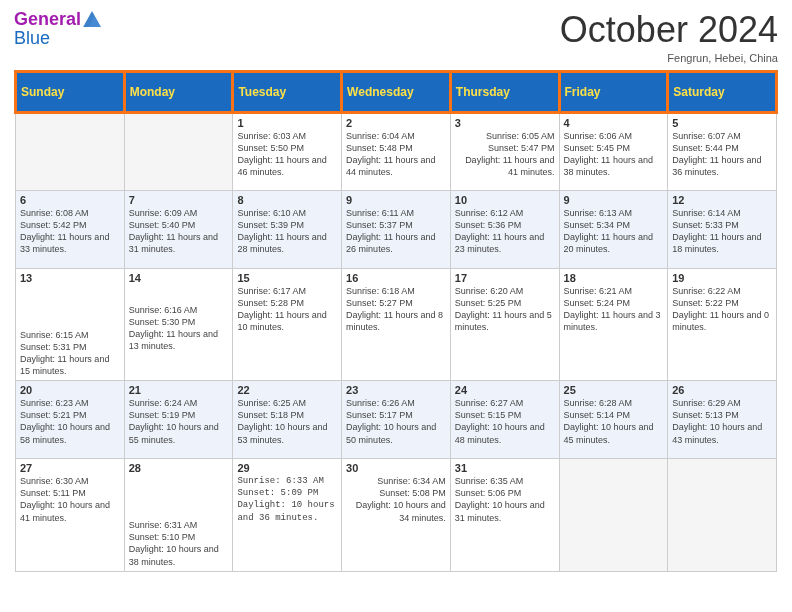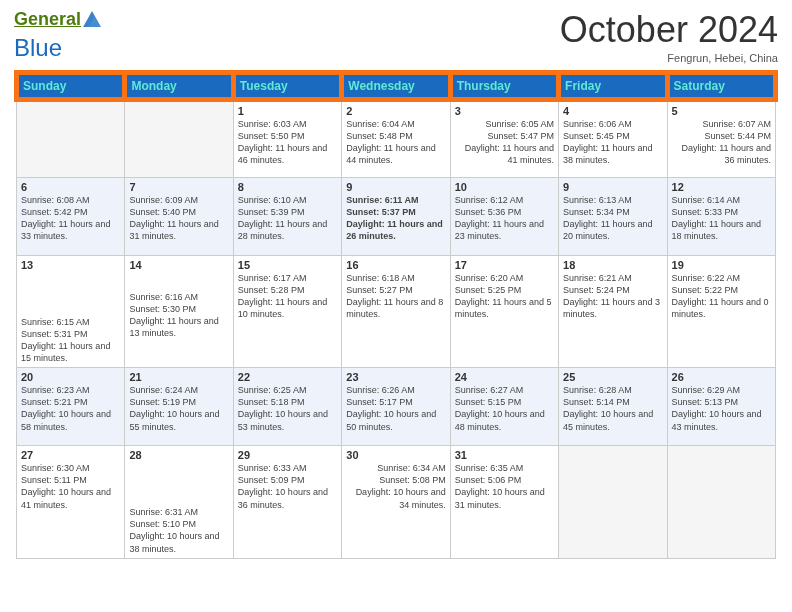--- a/index.html
+++ b/index.html
@@ -28,22 +28,22 @@
       align-items: flex-start;
     }
     .logo-text {
       display: flex;
       align-items: center;
       font-size: 18px;
       font-weight: bold;
       color: #333;
       line-height: 1;
     }
-    .logo-general { color: #4d7c0f; font-size: 18px; text-decoration: underline; }
-    .logo-blue { color: #1a6bbf; font-size: 24px; margin-top: 6px; }
+    .logo-general { color: #a21caf; font-size: 18px; }
+    .logo-blue { color: #1a6bbf; font-size: 18px; }
     .logo-icon {
       width: 18px;
       height: 16px;
       margin-left: 2px;
     }
     .title-block {
       text-align: right;
     }
     .month-title {
       font-size: 36px;
@@ -57,26 +57,26 @@
       color: #555;
       margin-top: 2px;
     }
     .calendar {
       width: 100%;
       border-collapse: collapse;
       table-layout: fixed;
     }
     .calendar th {
       background: #1a6bbf;
-      color: #5eead4;
+      color: #fde047;
       font-size: 12px;
       font-weight: bold;
-      padding: 4px 4px;
+      padding: 12px 4px;
       text-align: left;
-      border: 5px solid #f97316;
+      border: 3px solid #f97316;
     }
     .calendar td {
       border: 1px solid #ccc;
       vertical-align: top;
       padding: 3px 4px;
       font-size: 9.5px;
       color: #333;
       background: #fff;
       height: 78px;
     }
@@ -156,21 +156,21 @@
 Daylight: 11 hours and 41 minutes.</div>
           </td>
           <td>
             <div class="day-num">4</div>
             <div class="day-info" style="white-space: pre-line;">Sunrise: 6:06 AM
 Sunset: 5:45 PM
 Daylight: 11 hours and 38 minutes.</div>
           </td>
           <td>
             <div class="day-num">5</div>
-            <div class="day-info" style="white-space: pre-line; text-align: right;">Sunrise: 6:07 AM
+            <div class="day-info" style="white-space: pre-line;">Sunrise: 6:07 AM
 Sunset: 5:44 PM
 Daylight: 11 hours and 36 minutes.</div>
           </td>
         </tr>
         <tr class="alt-row">
           <td>
             <div class="day-num">6</div>
             <div class="day-info" style="white-space: pre-line;">Sunrise: 6:08 AM
 Sunset: 5:42 PM
 Daylight: 11 hours and 33 minutes.</div>
@@ -182,21 +182,21 @@
 Daylight: 11 hours and 31 minutes.</div>
           </td>
           <td>
             <div class="day-num">8</div>
             <div class="day-info" style="white-space: pre-line;">Sunrise: 6:10 AM
 Sunset: 5:39 PM
 Daylight: 11 hours and 28 minutes.</div>
           </td>
           <td>
             <div class="day-num">9</div>
-            <div class="day-info" style="white-space: pre-line; font-weight: bold;">Sunrise: 6:11 AM
+            <div class="day-info" style="white-space: pre-line;">Sunrise: 6:11 AM
 Sunset: 5:37 PM
 Daylight: 11 hours and 26 minutes.</div>
           </td>
           <td>
             <div class="day-num">10</div>
             <div class="day-info" style="white-space: pre-line;">Sunrise: 6:12 AM
 Sunset: 5:36 PM
 Daylight: 11 hours and 23 minutes.</div>
           </td>
           <td>
@@ -308,21 +308,21 @@
 Daylight: 10 hours and 41 minutes.</div>
           </td>
           <td>
             <div class="day-num">28</div>
             <div class="day-info" style="white-space: pre-line; margin-top: 45px;">Sunrise: 6:31 AM
 Sunset: 5:10 PM
 Daylight: 10 hours and 38 minutes.</div>
           </td>
           <td>
             <div class="day-num">29</div>
-            <div class="day-info" style="white-space: pre-line;">Sunrise: 6:33 AM
+            <div class="day-info" style="white-space: pre-line; font-family: Liberation Mono, monospace;">Sunrise: 6:33 AM
 Sunset: 5:09 PM
 Daylight: 10 hours and 36 minutes.</div>
           </td>
           <td>
             <div class="day-num">30</div>
             <div class="day-info" style="white-space: pre-line; text-align: right;">Sunrise: 6:34 AM
 Sunset: 5:08 PM
 Daylight: 10 hours and 34 minutes.</div>
           </td>
           <td>

